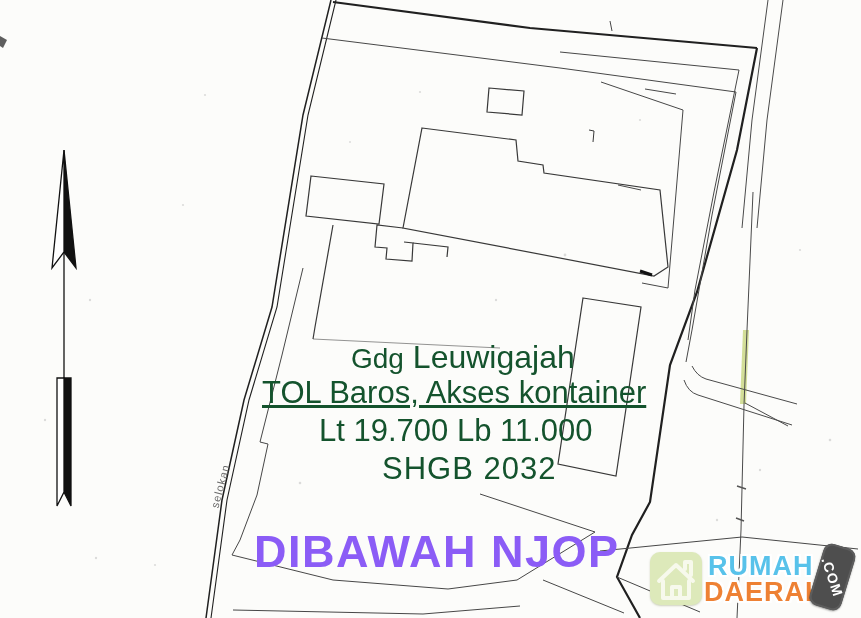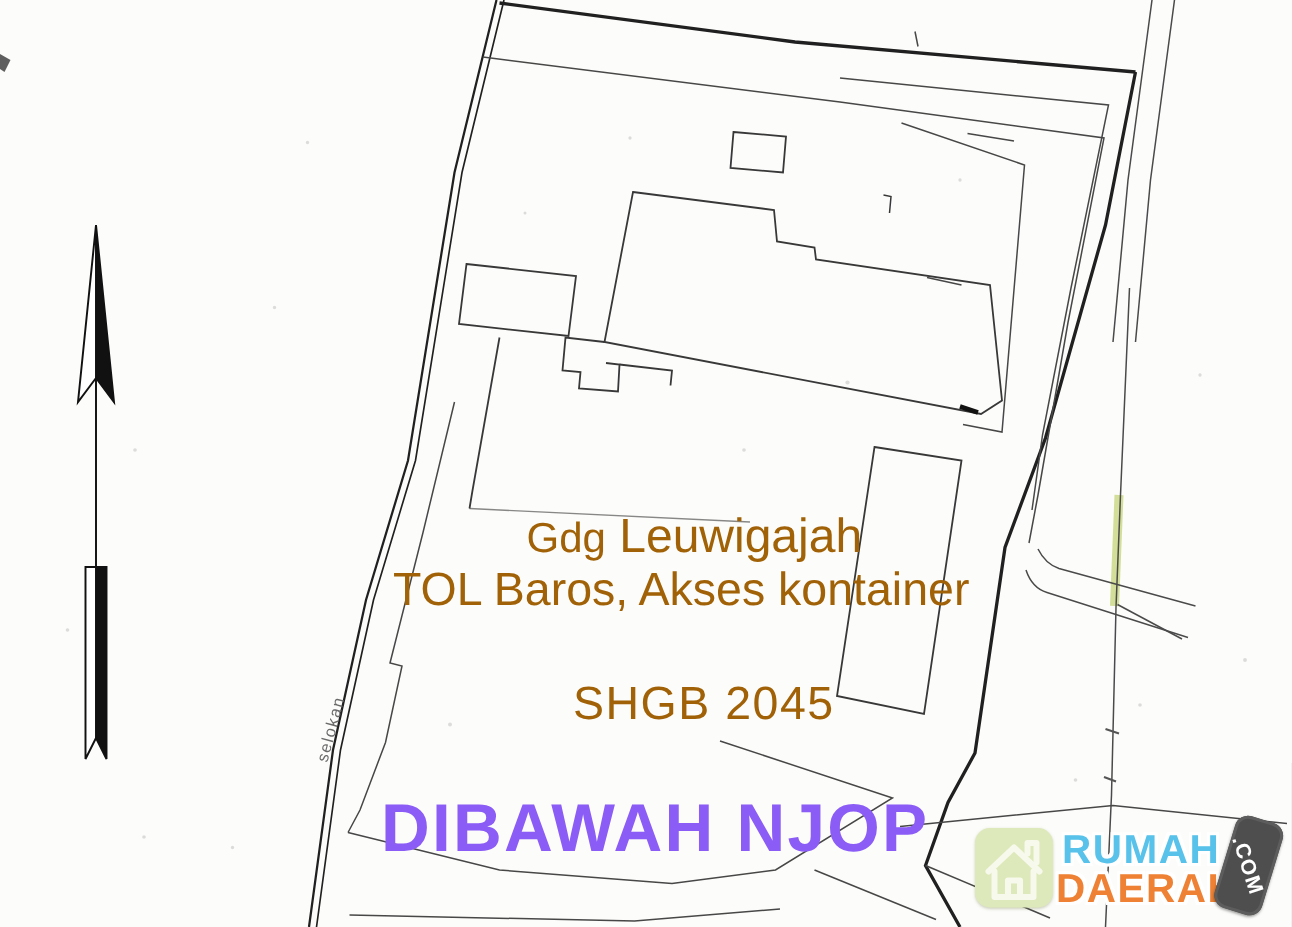--- a/index.html
+++ b/index.html
@@ -2,21 +2,21 @@
 <html><head>
 <meta charset="utf-8">
 <style>
   html,body{margin:0;padding:0;background:#e8e8e8;}
   .stage{
     position:relative;width:861px;height:618px;overflow:hidden;
     background:#fcfcfa;
     font-family:"Liberation Sans",sans-serif;
   }
   svg{position:absolute;left:0;top:0;}
-  .ann{position:absolute;white-space:nowrap;color:#a16207;line-height:1;}
+  .ann{position:absolute;white-space:nowrap;color:#14532d;line-height:1;}
   .ann .big{font-size:32px;}
   .ann .small{font-size:28px;}
   .l2{font-size:31px;}
   .l3{font-size:31px;}
   .l4{font-size:31px;letter-spacing:1px;}
   .l5 .sale{font-size:30px;letter-spacing:2px;}
   .l5 .price{font-size:37px;letter-spacing:1px;}
   .l6{font-size:45px;font-weight:bold;letter-spacing:1.5px;color:#8b5cf6;}
   
   .wm{position:absolute;left:648px;top:545px;width:213px;height:73px;}
@@ -125,22 +125,23 @@
       <path d="M589,130 L594,131 L593,142" stroke-width="1"></path>
       <path d="M640,271 L652,275" stroke="#111" stroke-width="3"></path>
     </g>
 
     <text x="224" y="487" transform="rotate(-75 224 487)" font-size="11" fill="#6a6a6a" letter-spacing="1" font-family="Liberation Sans, sans-serif" text-anchor="middle">selokan</text>
   </svg>
 
   <div class="ann" style="left:351px;top:341px;">
     <span class="small">Gdg</span><span class="big">&nbsp;</span><span class="big">Leuwigajah</span>
   </div>
-  <div class="ann l2" style="left:262px;top:377px;">TOL Baros, Akses kontainer</div>
-  <div class="ann l4" style="left:382px;top:453px;">SHGB 2045</div>
+  <div class="ann l2" style="left:262px;top:377px;text-decoration:underline;">TOL Baros, Akses kontainer</div>
+  <div class="ann l3" style="left:319px;top:415px;">Lt 19.700 Lb 11.000</div>
+  <div class="ann l4" style="left:382px;top:453px;">SHGB 2032</div>
   <div class="ann l6" style="left:254px;top:529px;">DIBAWAH NJOP</div>
 
   <div class="wm">
     <div class="tile">
       <svg width="52" height="53" viewBox="0 0 52 53">
         <g fill="none" stroke="#f7f9ec" stroke-width="4" stroke-linejoin="round" stroke-linecap="round">
           <path d="M9,29 L26,13 L43,29"></path>
           <path d="M35,17 L35,10 L41,10 L41,23"></path>
           <path d="M13,29 L13,46 L39,46 L39,29"></path>
           <path d="M22,46 L22,35 L30,35 L30,46"></path>

